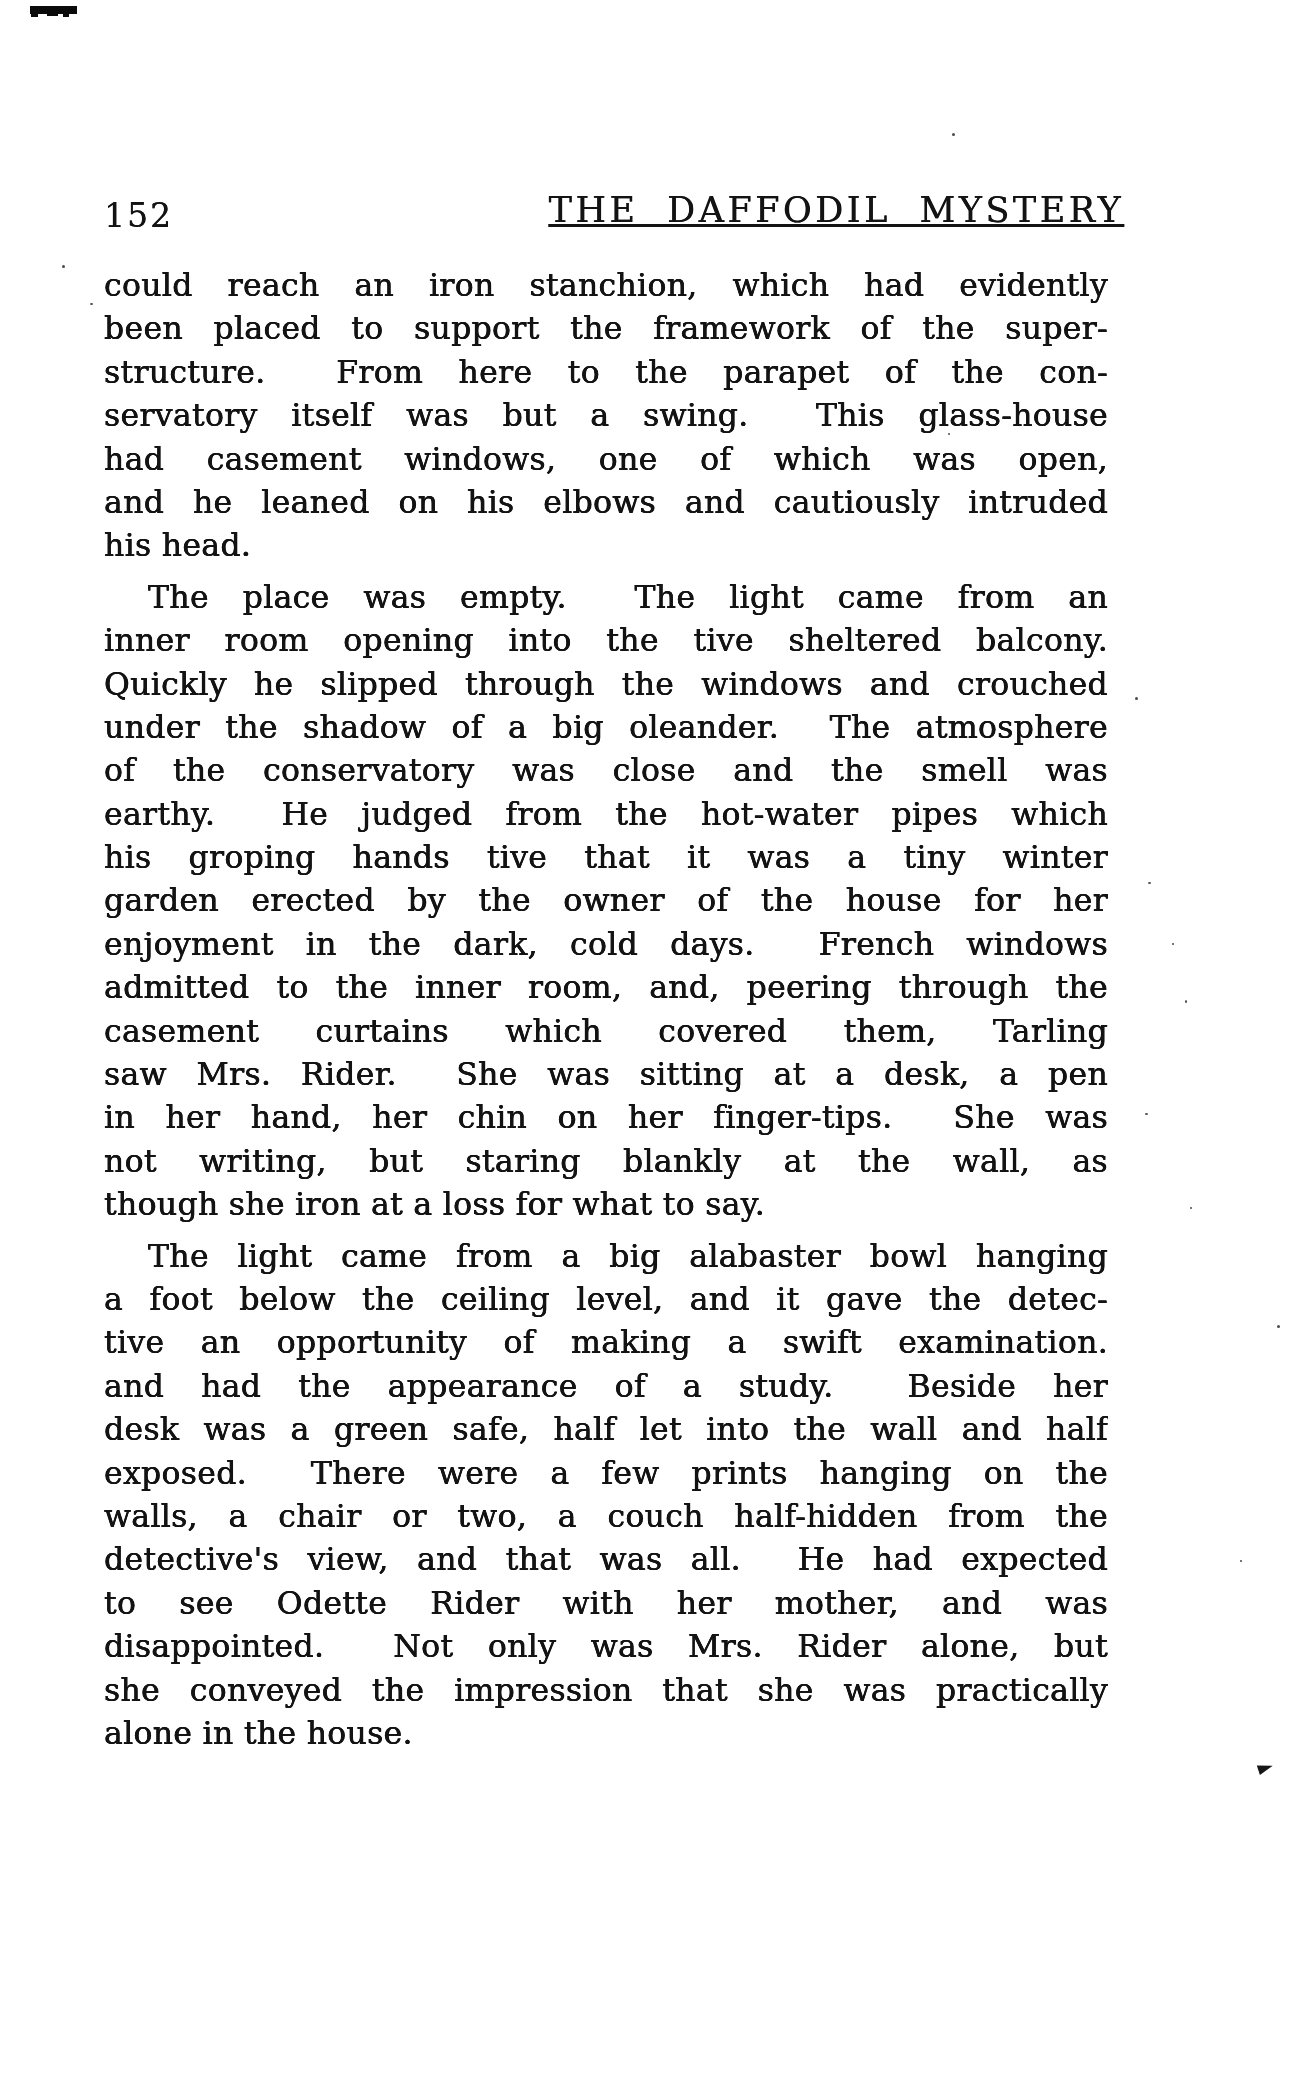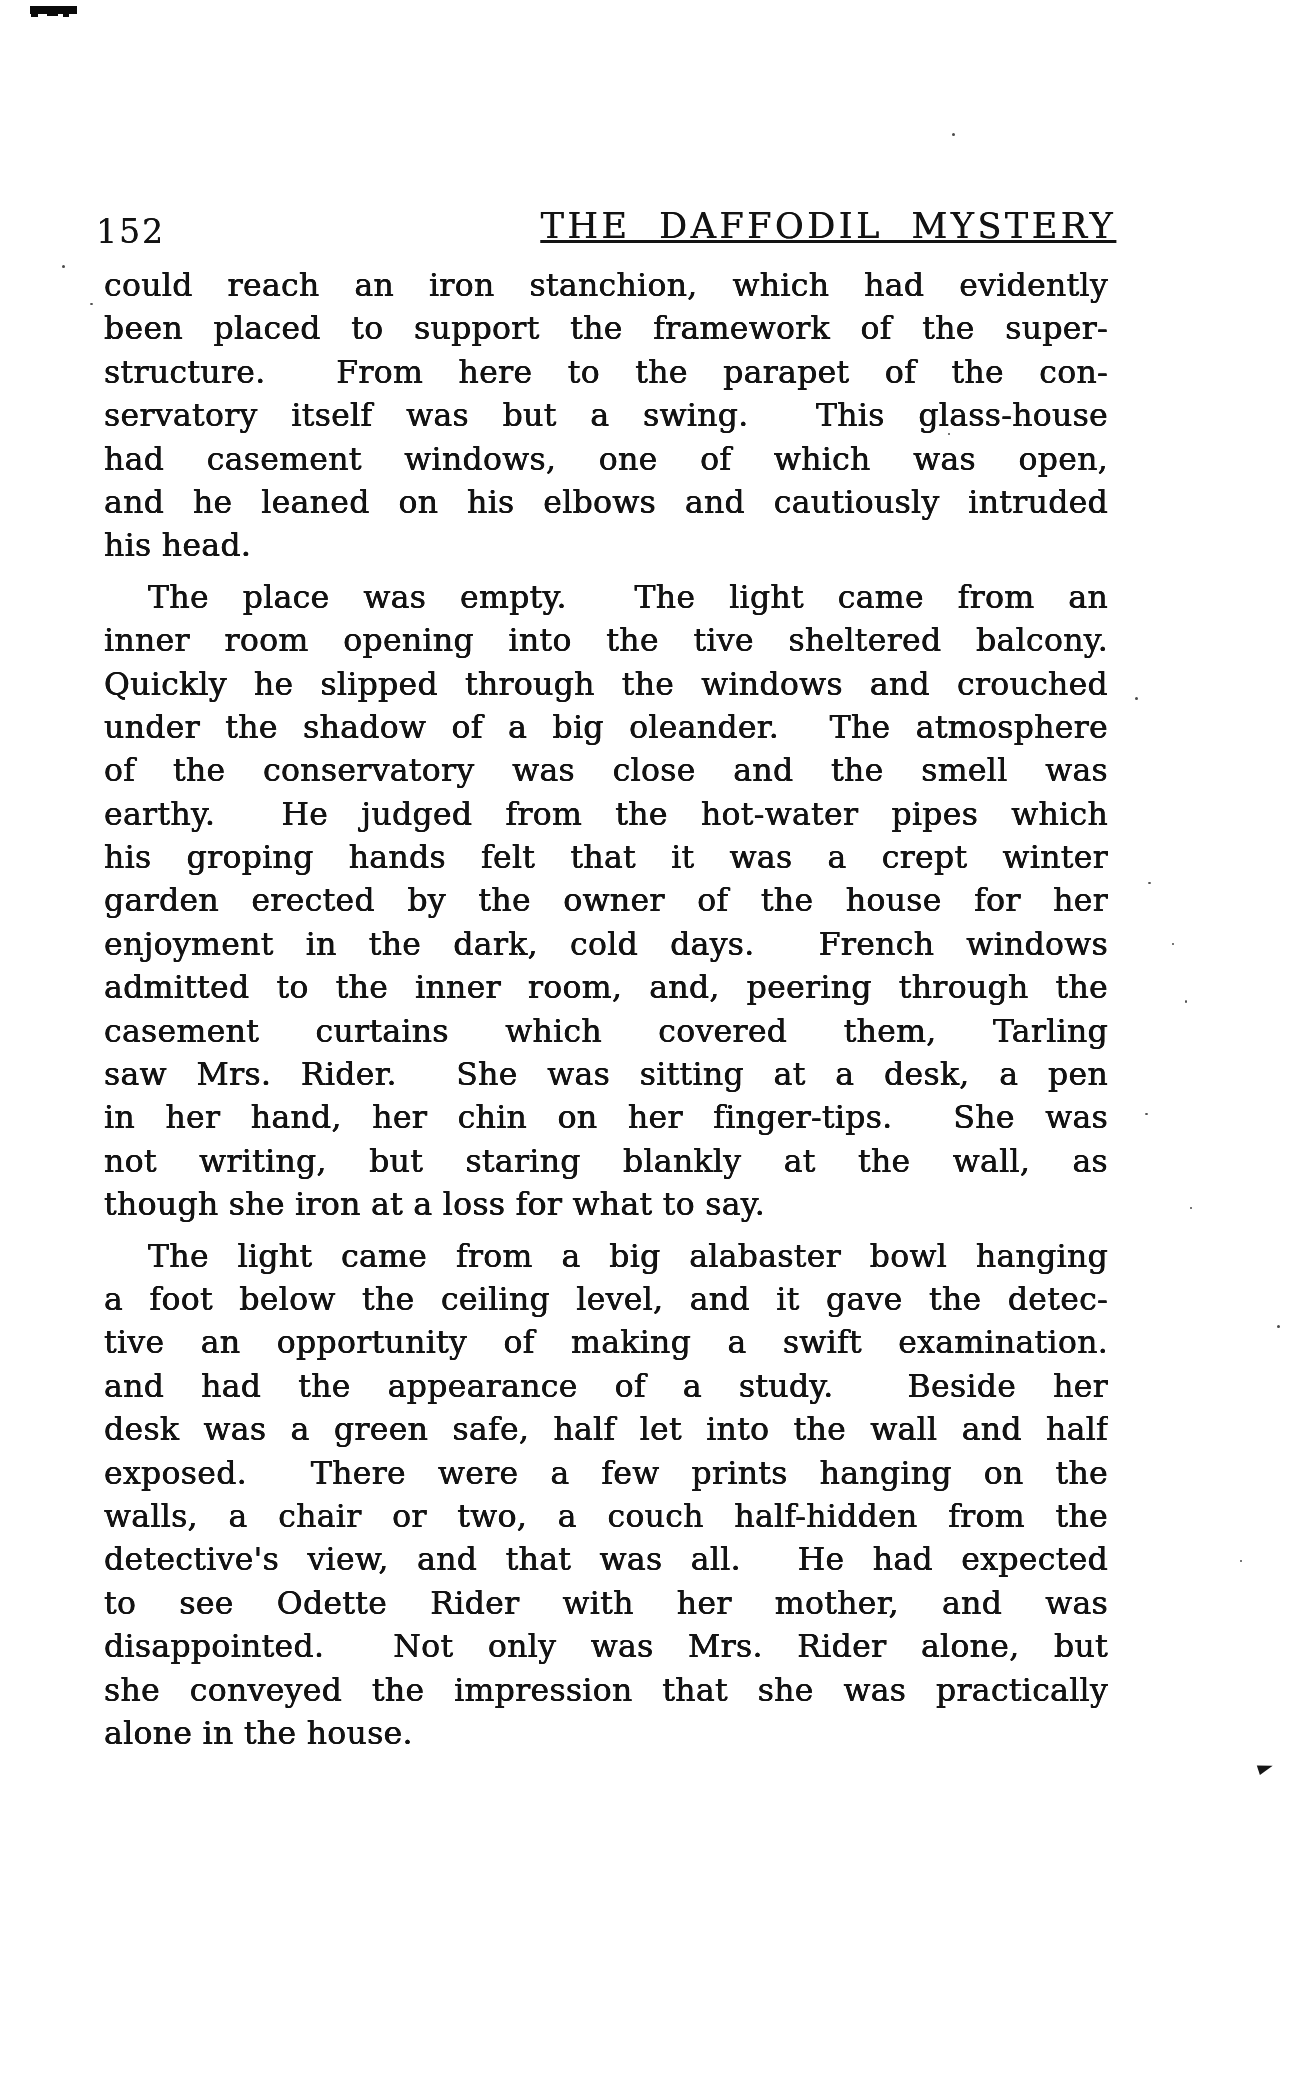--- a/index.html
+++ b/index.html
@@ -12,25 +12,24 @@
     width: 1304px;
     height: 2099px;
     background: #ffffff;
     overflow: hidden;
     font-family: "DejaVu Serif", "Liberation Serif", serif;
     color: #131313;
   }
   
   #running-header {
     position: absolute;
-    left: 96px;
+    left: 104px;
     top: 190px;
     width: 1020px;
     height: 48px;
-    margin-top: 16px;
   }
   #page-number {
     position: absolute;
     left: 0;
     top: 6px;
     font-size: 33px;
     letter-spacing: 2px;
     text-shadow: 0.35px 0 0 currentColor;
   }
   #book-title {
@@ -124,21 +123,21 @@
         <div class="line">and he leaned on his elbows and cautiously intruded</div>
         <div class="line endline">his head.</div>
       </div>
       <div class="paragraph">
         <div class="line indent">The place was empty.  The light came from an</div>
         <div class="line">inner room opening into the tive sheltered balcony.</div>
         <div class="line">Quickly he slipped through the windows and crouched</div>
         <div class="line">under the shadow of a big oleander.  The atmosphere</div>
         <div class="line">of the conservatory was close and the smell was</div>
         <div class="line">earthy.  He judged from the hot-water pipes which</div>
-        <div class="line">his groping hands felt that it was a crept winter</div>
+        <div class="line">his groping hands tive that it was a tiny winter</div>
         <div class="line">garden erected by the owner of the house for her</div>
         <div class="line">enjoyment in the dark, cold days.  French windows</div>
         <div class="line">admitted to the inner room, and, peering through the</div>
         <div class="line">casement curtains which covered them, Tarling</div>
         <div class="line">saw Mrs. Rider.  She was sitting at a desk, a pen</div>
         <div class="line">in her hand, her chin on her finger-tips.  She was</div>
         <div class="line">not writing, but staring blankly at the wall, as</div>
         <div class="line endline">though she iron at a loss for what to say.</div>
       </div>
       <div class="paragraph">

